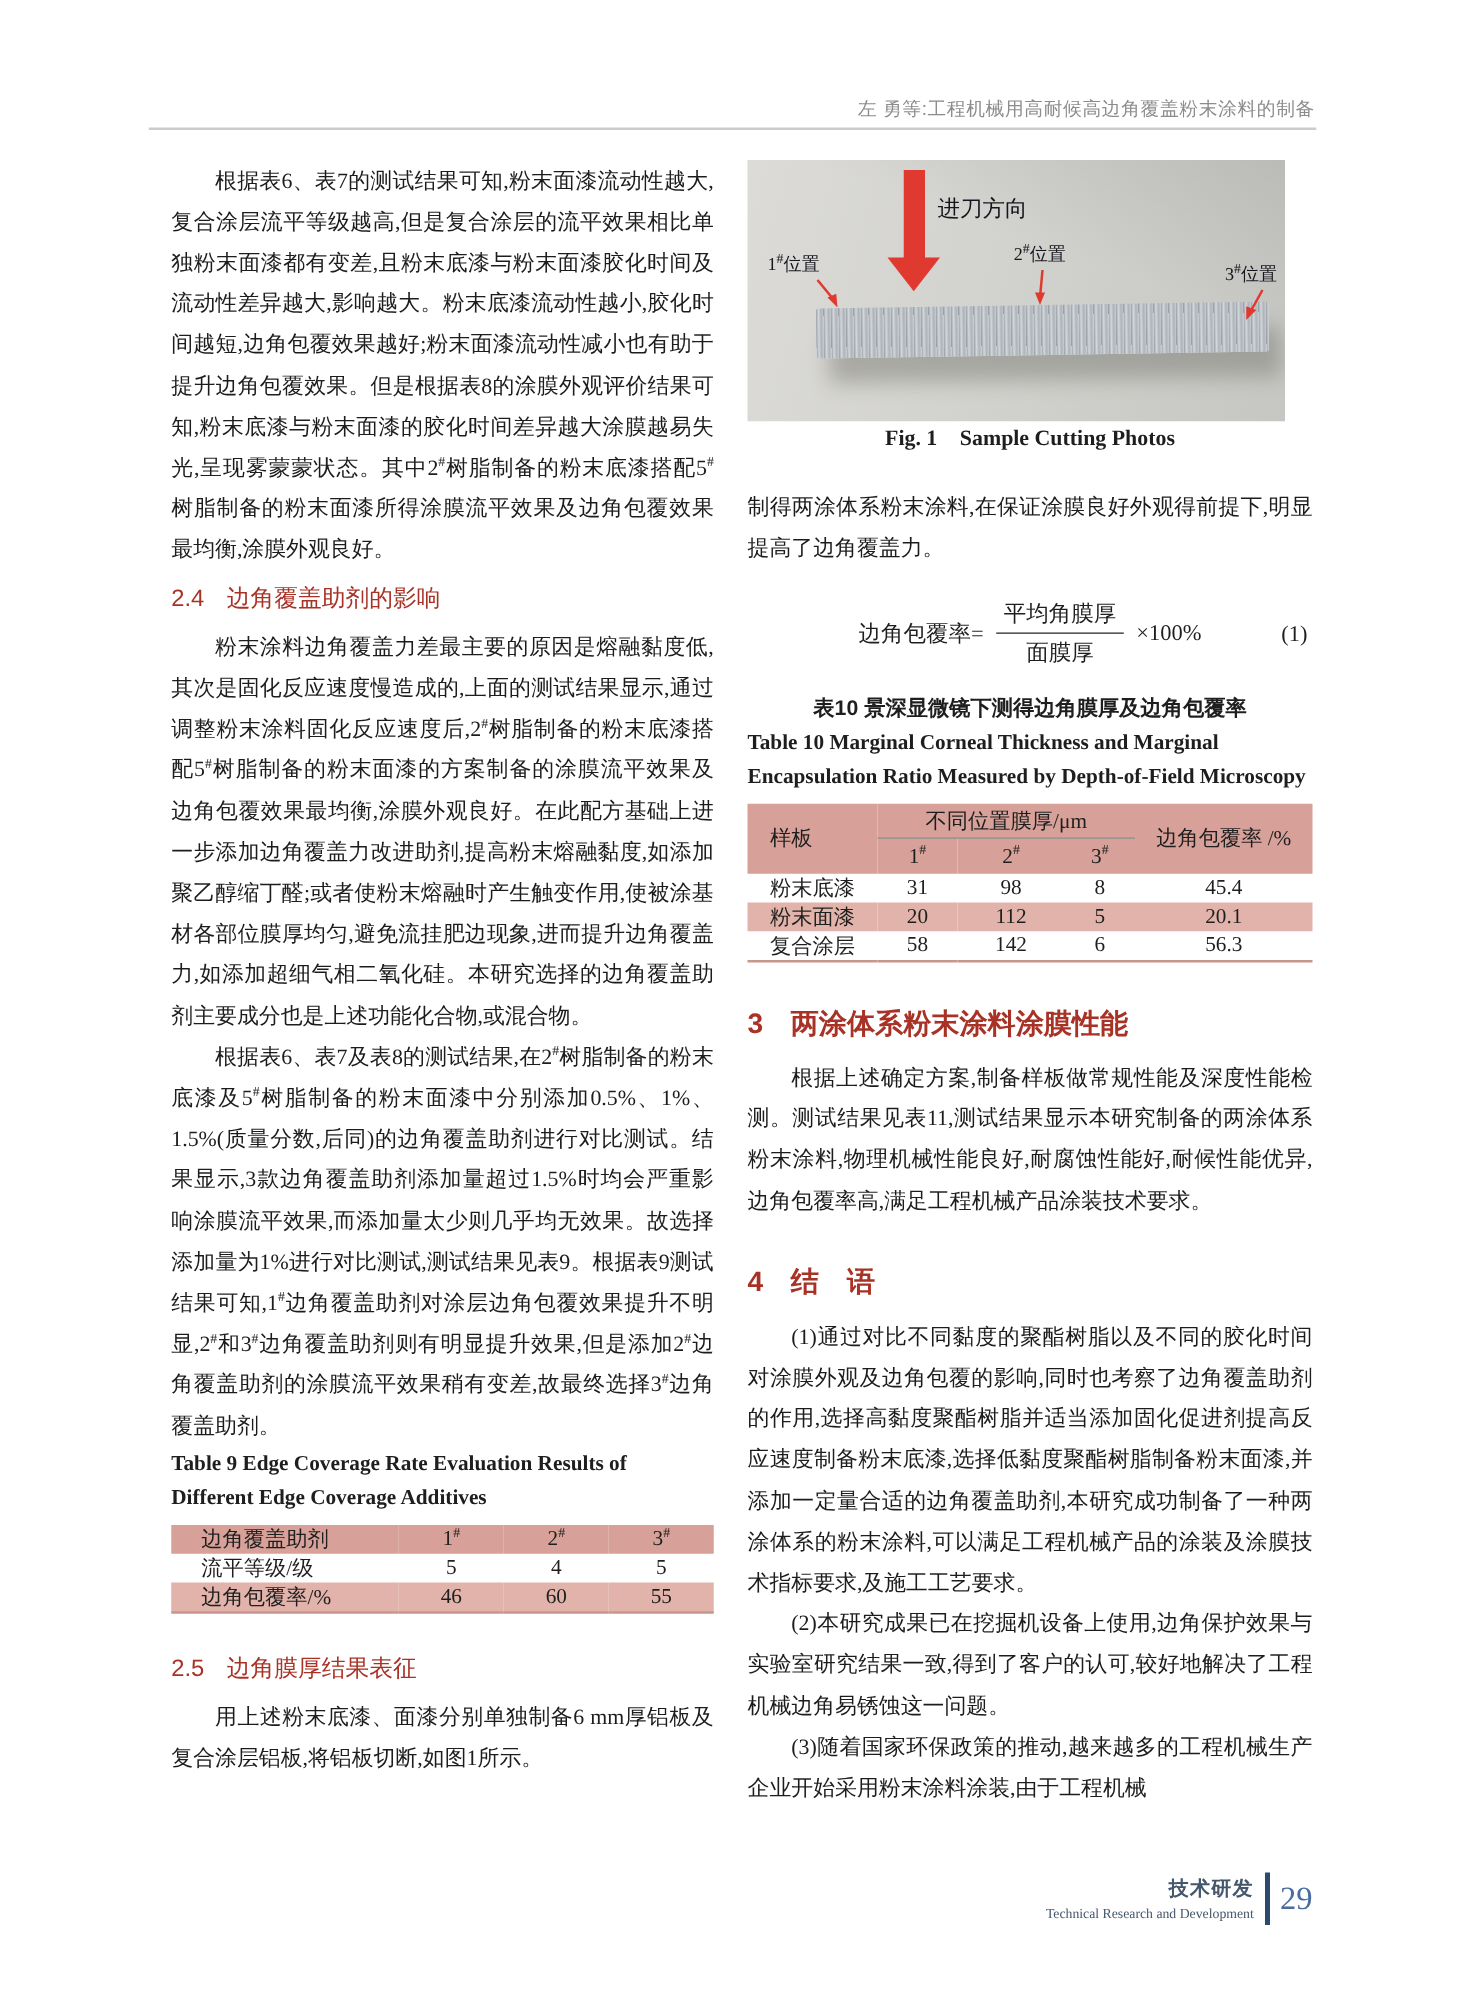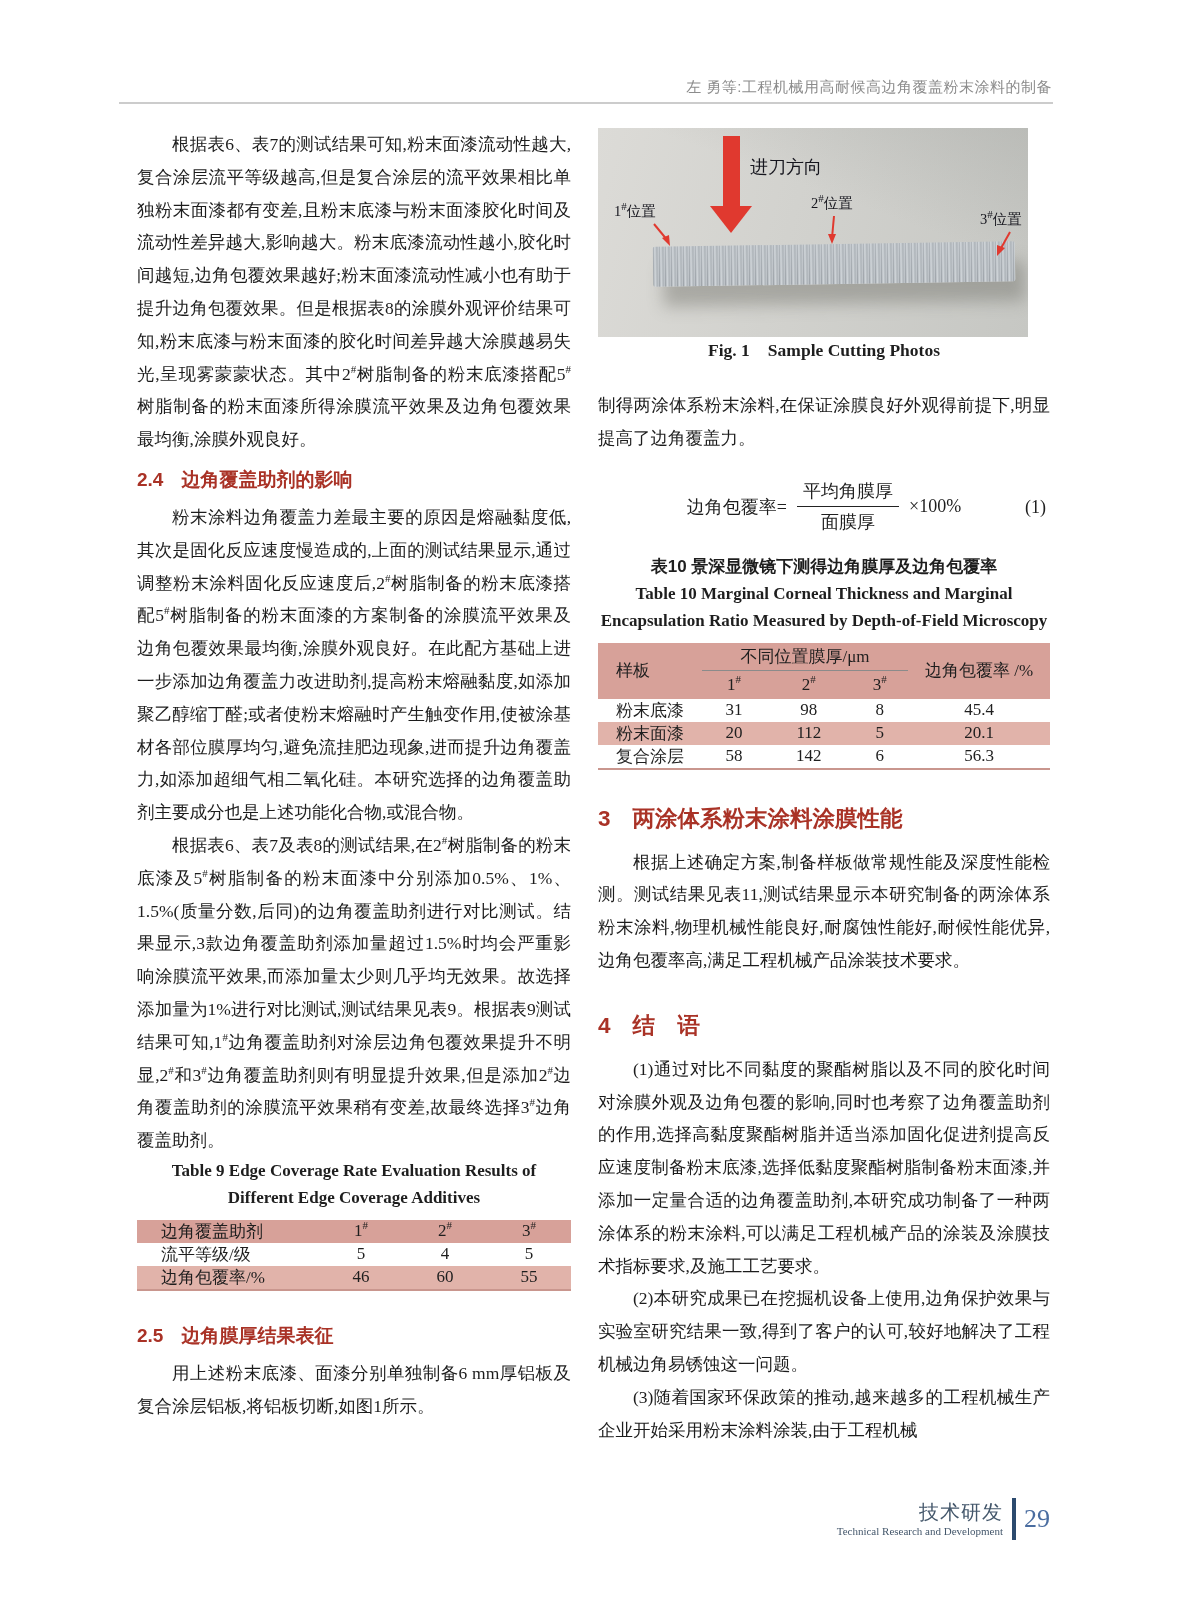--- a/index.html
+++ b/index.html
@@ -31,39 +31,39 @@
   .col{position:absolute;top:128px;}
   .col-left{left:137px;width:434px;}
   .col-right{left:598px;width:452px;}
 
   p.body{font-size:17.5px;line-height:32.8px;text-align:justify;color:#1c1c1c;}
   p.indent{text-indent:2em;}
   sup{font-size:11px;line-height:0;}
 
   .h-sub{
     font-family:"Liberation Sans","DejaVu Sans",sans-serif;
-    font-weight:bold;font-size:19px;color:var(--accent_red);
+    font-weight:normal;font-size:19px;color:var(--accent_red);
     margin:9px 0 6px 0;line-height:30px;
   }
   .h-sub .num{margin-right:18px;}
   .h-main{
     font-family:"Liberation Sans","DejaVu Sans",sans-serif;
     font-weight:bold;font-size:22.5px;color:var(--accent_red);
     margin:32px 0 10px 0;line-height:34px;
   }
   .h-main .num{margin-right:22px;}
 
   
   .tbl-cap-cn{
     font-family:"Liberation Sans","DejaVu Sans",sans-serif;font-weight:bold;
     font-size:17px;text-align:center;line-height:27px;margin-top:16px;
   }
   .tbl-cap-en{
     font-family:"Liberation Serif","DejaVu Serif",serif;font-weight:bold;
-    font-size:17px;text-align:center;line-height:27px;margin-bottom:9px;
+    font-size:17px;line-height:27px;margin-bottom:9px;
   }
 
   table{border-collapse:collapse;width:100%;font-size:17px;}
   td,th{font-weight:normal;padding:0 4px;height:17px;vertical-align:middle;}
   .t9 tr.pink-dark td{background:var(--table_header_pink);}
   .t9 tr.pink-light td{background:var(--table_row_pink);margin-top:36px;}
   .t9 td.lab{text-align:left;padding-left:24px;width:182px;}
   .t9 td.val{text-align:center;}
   .t9{border-bottom:2px solid #c9968e;}
 
@@ -119,22 +119,22 @@
     margin:18px 0 12px 0;height:68px;font-size:18px;}
   .frac{display:inline-flex;flex-direction:column;align-items:center;margin:0 10px;}
   .frac .nume{padding:0 6px 3px 6px;border-bottom:1.7px solid #222;line-height:24px;}
   .frac .deno{padding-top:3px;line-height:24px;}
   .eq-num{position:absolute;right:4px;top:50%;transform:translateY(-50%);}
 
   
   .footer{position:absolute;top:1498px;right:137px;display:flex;align-items:center;}
   .footer-text{display:flex;flex-direction:column;align-items:flex-end;margin-right:9px;}
   .footer-cn{
-    font-family:"Liberation Sans","DejaVu Sans",sans-serif;font-weight:normal;
-    font-size:20px;color:var(--footer_slate);line-height:24px;letter-spacing:1px;
+    font-family:"Liberation Sans","DejaVu Sans",sans-serif;font-weight:bold;
+    font-size:16px;color:var(--footer_slate);line-height:24px;letter-spacing:1px;
   }
   .footer-en{font-size:11px;color:var(--footer_slate);line-height:15px;}
   .footer-bar{width:4px;height:42px;background:var(--footer_bar_navy);margin-right:8px;}
   .footer-page{font-size:26px;color:var(--page_number_blue);font-family:"Liberation Serif","DejaVu Serif",serif;}
 </style>
 </head>
 <body>
 
 <div class="page">
 

